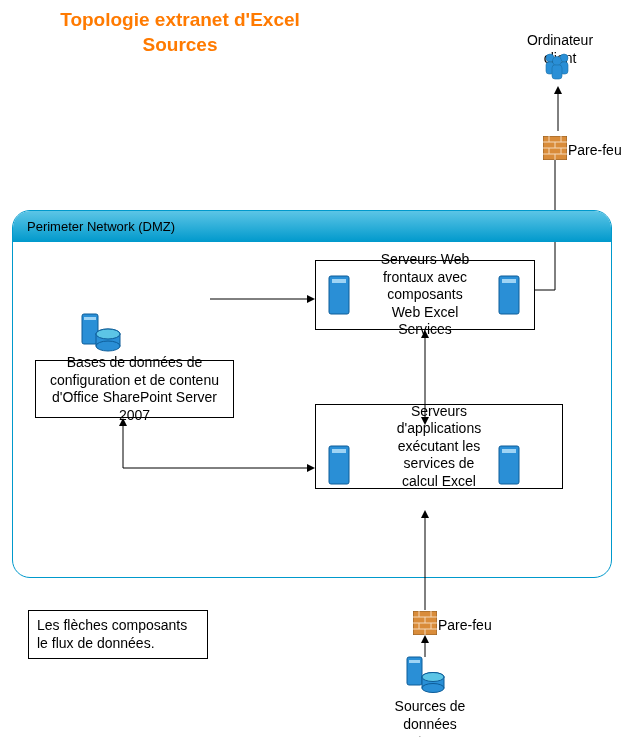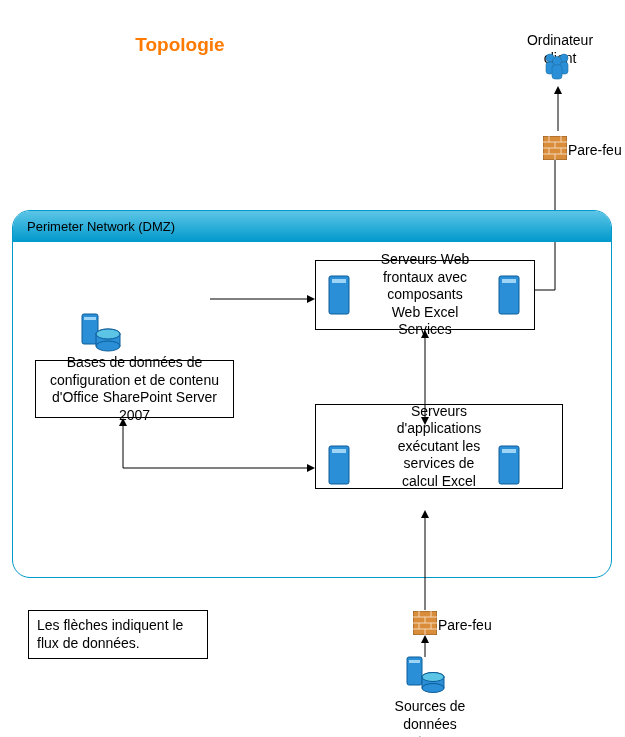--- a/index.html
+++ b/index.html
@@ -11,22 +11,22 @@
   .node-box { position: absolute; border: 1px solid #000; background: #fff; display: flex; align-items: center; justify-content: center; padding: 6px; }
   .legend-box { position: absolute; border: 1px solid #000; background: #fff; padding: 6px 8px; }
   .server { position: absolute; }
   .arrow { position: absolute; }
   .firewall { position: absolute; }
 </style>
 </head>
 <body>
 
 <div class="title" style="left:30px; top:8px; width:300px;">
-  <br>
-  <span>Topologie</span>
+  <span>Topologie extranet d'Excel</span><br>
+  <span>Sources</span>
 </div>
 
 <div class="label" style="left:510px; top:32px; width:100px;">Ordinateur client</div>
 
 <div class="server" style="left:540px; top:50px;">
   <svg width="34" height="34" viewBox="0 0 34 34">
     <g fill="#2a8fd6" stroke="#1a6fa8" stroke-width="0.6">
       <circle cx="10" cy="8" r="4"></circle>
         <rect x="6" y="12" width="8" height="12" rx="3"></rect>
       <circle cx="24" cy="8" r="4"></circle>
@@ -150,21 +150,21 @@
 </div>
 
 <div class="arrow" style="left:419px; top:510px;">
   <svg width="12" height="100">
     <line x1="6" y1="8" x2="6" y2="100" stroke="#000"></line>
     <polygon points="6,0 2,8 10,8" fill="#000"></polygon>
   </svg>
 </div>
 
 <div class="legend-box" style="left:28px; top:610px; width:180px;">
-  <div class="label" style="position:static; text-align:left;">Les flèches indiquent le flux de données.</div>
+  <div class="label" style="position:static; text-align:left;">Les flèches composants le flux de données.</div>
 </div>
 
 <div class="firewall" style="left:413px; top:611px;">
   <svg width="24" height="24" viewBox="0 0 24 24">
     <rect x="0" y="0" width="24" height="24" fill="#d98c3a" stroke="#8a5a24"></rect>
     <g stroke="#f5d9b9" stroke-width="1">
       <line x1="0" y1="6" x2="24" y2="6"></line>
         <line x1="0" y1="12" x2="24" y2="12"></line>
         <line x1="0" y1="18" x2="24" y2="18"></line>
       <line x1="6" y1="0" x2="6" y2="6"></line>

